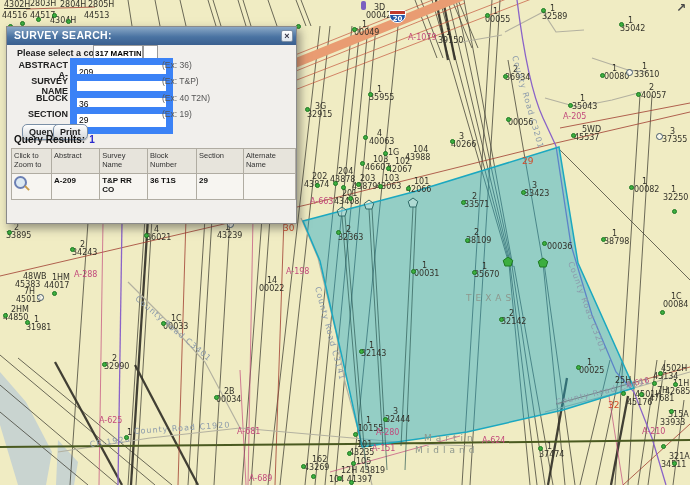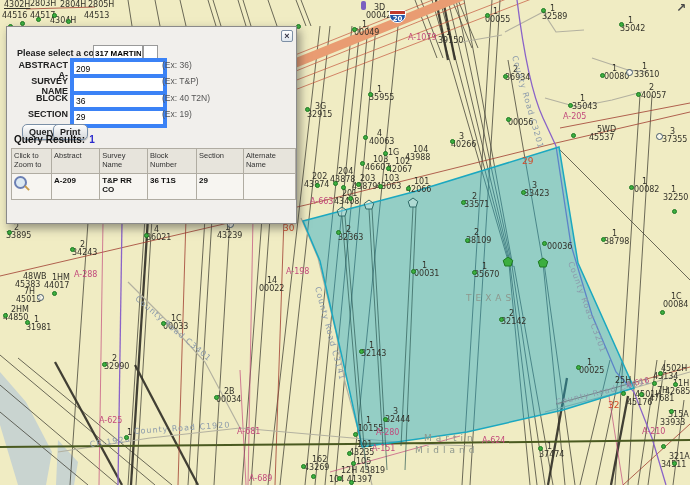--- a/index.html
+++ b/index.html
@@ -44,21 +44,21 @@
   .county-label{position:absolute;left:10px;top:21px;font-size:9px;font-weight:bold;color:#222;}
   .county-input{position:absolute;left:86px;top:18px;width:46px;height:12px;
        border:1px solid #9a9a9a;background:#fff;font-size:8px;font-weight:bold;
        font-family:"Liberation Sans",sans-serif;padding:1px 1px;box-sizing:content-box;}
   .county-dd{position:absolute;left:136px;top:18px;width:13px;height:14px;
        border:1px solid #9a9a9a;background:#fff;}
   .frow{position:absolute;left:0;height:14px;width:100%;}
   .frow .flabel{position:absolute;left:2px;width:59px;text-align:right;
        font-size:9px;font-weight:bold;color:#222;top:2px;}
   .frow input{position:absolute;left:63px;top:0;width:85px;height:11px;
-       border:4px solid #3b82f6;background:#fff;font-size:8.5px;
+       border:7px solid #3b82f6;background:#fff;font-size:8.5px;
        font-family:"Liberation Sans",sans-serif;padding:1px 2px;}
   .frow .fhint{position:absolute;left:155px;top:2px;font-size:8.5px;color:#555;}
   .btn{position:absolute;height:16px;font-size:9px;font-weight:bold;color:#222;
        background:linear-gradient(#fefefe,#d3d7da);border:1px solid #7a8fa6;
        border-radius:5px;box-shadow:0 1px 1px rgba(0,0,0,.25);
        font-family:"Liberation Sans",sans-serif;cursor:pointer;padding:0 6px;}
   .results{position:absolute;left:7px;top:107px;font-size:10px;font-weight:bold;color:#111;}
   .results .count{color:#2a2acc;padding-left:4px;}
   table.res{position:absolute;left:4px;top:121px;border-collapse:collapse;
        background:#f7f5f1;}
@@ -283,21 +283,21 @@
         <div class="l1">2</div>
         <div>40057</div>
       </div>
       <div class="well" style="left: 572px; top: 95px;">
         <div class="l1">1</div>
         <div>35043</div>
       </div>
       <div class="well" style="left: 508px; top: 119px;">
         <div>00056</div>
       </div>
-      <div class="well" style="left: 574px; top: 126px; margin-left: 15px;">
+      <div class="well" style="left: 574px; top: 126px;">
         <div class="l1">5WD</div>
         <div>45537</div>
       </div>
       <div class="well" style="left: 662px; top: 128px;">
         <div class="l1">3</div>
         <div>37355</div>
       </div>
       <div class="well" style="left: 634px; top: 178px;">
         <div class="l1">1</div>
         <div>00082</div>
@@ -622,20 +622,21 @@
       <div class="area-label" style="left: 415px; top: 446px;">Midland</div>
     </div>
 
   <div class="shield">
     <div class="band"></div>
     <div class="num">20</div>
   </div>
   <div class="corner-arrow">↗</div>
 
   <div class="dialog">
+    <div class="titlebar">SURVEY SEARCH:</div>
     <div class="closebox">×</div>
 
     <div class="county-label">Please select a county:</div>
     <input class="county-input" readonly="" value="317 MARTIN" style="">
     <div class="county-dd"></div>
 
     <div id="field-rows">
         <div class="frow" style="top: 31px;">
           <div class="flabel">ABSTRACT A-</div>
           <input value="209" style="">

